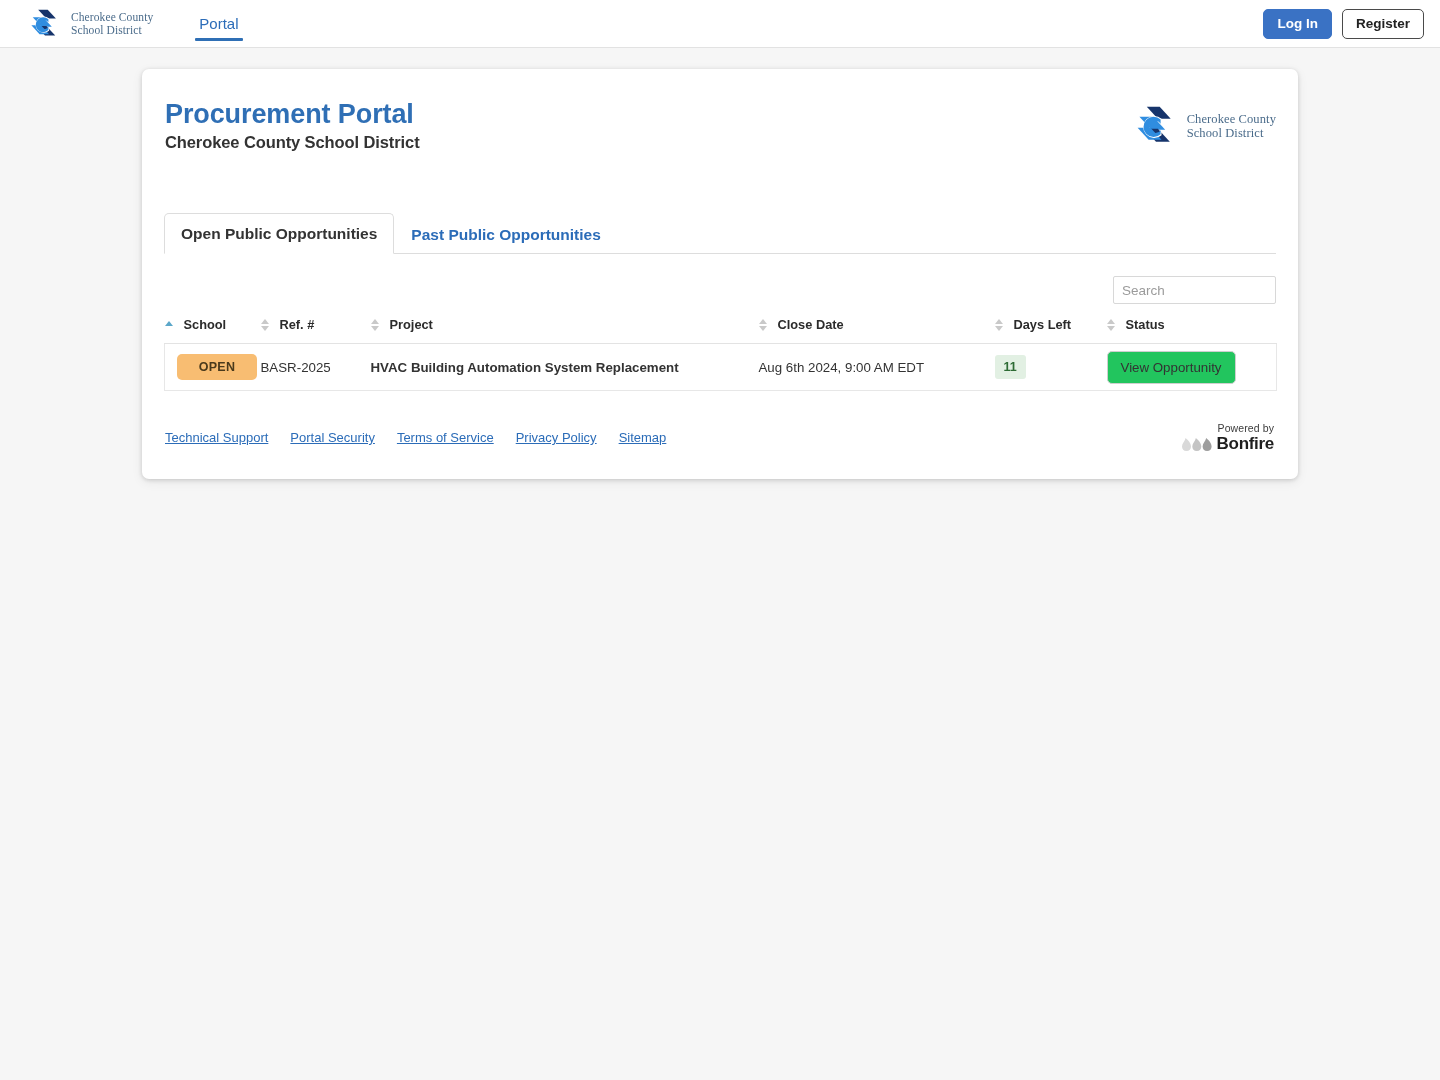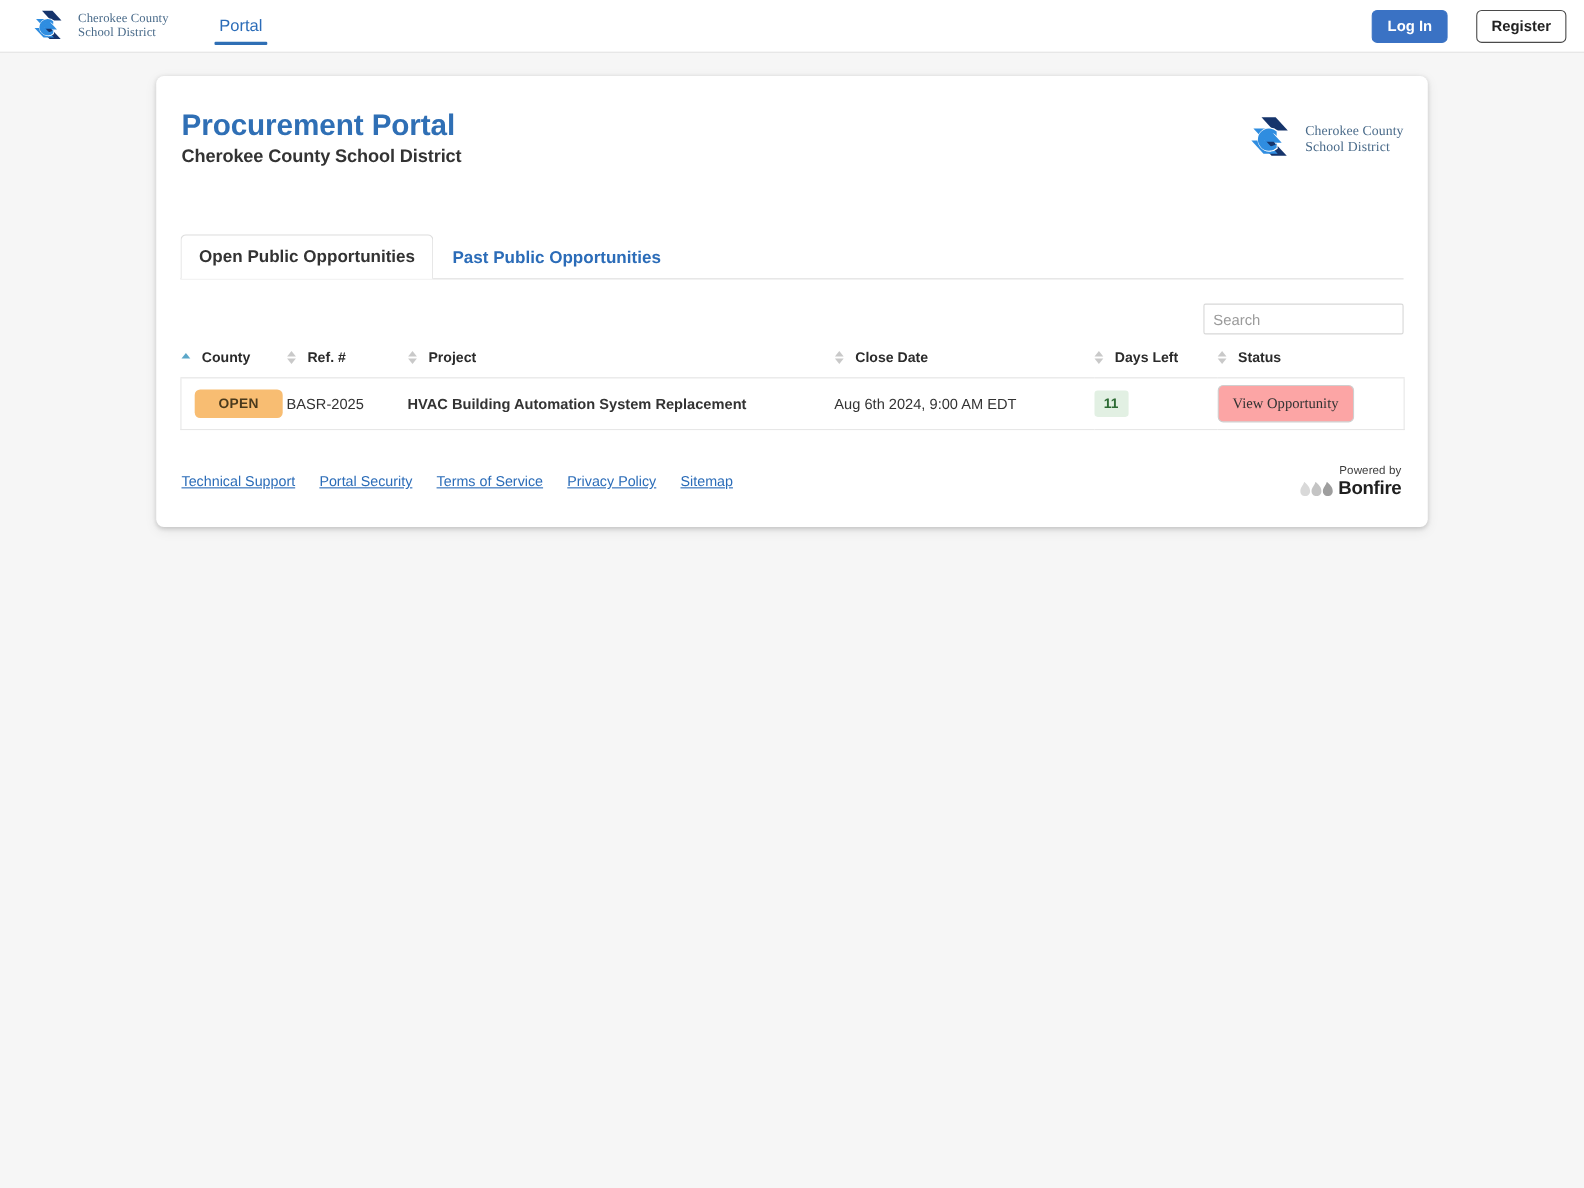--- a/index.html
+++ b/index.html
@@ -51,21 +51,21 @@
   }
   .nav-link.active::after {
     content: "";
     position: absolute;
     left: 0; right: 0; bottom: 7px;
     height: 3px;
     background: #2f6fb5;
     border-radius: 1px;
   }
 
-  .nav-right { margin-left: auto; display: flex; align-items: flex-end; gap: 26px; }
+  .nav-right { margin-left: auto; display: flex; align-items: flex-end; gap: 10px; }
   .btn {
     font-family: "Liberation Sans", sans-serif;
     font-size: 13.5px;
     border-radius: 5px;
     padding: 6px 13px;
     cursor: pointer;
     line-height: 16px;
     white-space: nowrap;
   }
   .btn-login {
@@ -142,21 +142,21 @@
   .tab.active {
     color: #333333;
     background: #ffffff;
     border-color: #dddddd;
     border-bottom: 1px solid #ffffff;
   }
 
   
   .search-row { display: flex; justify-content: flex-end; padding: 22px 0 9px 0; }
   .search-input {
-    width: 182px;
+    width: 163px;
     height: 28px;
     border: 1px solid #d8d8d8;
     border-radius: 2px;
     background: #ffffff;
     font-size: 13.5px;
     color: #0f172a;
     padding: 0 8px;
     font-family: "Liberation Sans", sans-serif;
     resize: horizontal;
     outline: none;
@@ -226,28 +226,28 @@
     background: #e2f0e3;
     color: #2d6b34;
     font-size: 12.5px;
     font-weight: 700;
     border-radius: 3px;
     padding: 5px 9px;
     min-width: 26px;
     text-align: center;
   }
   .btn-view {
-    background: #fca5a5;
+    background: #22c55e;
     border: 1px solid #cfcfcf;
     border-radius: 5px;
     font-size: 13.3px;
     color: #333333;
     padding: 8px 13px;
     cursor: pointer;
-    font-family: Liberation Serif, serif;
+    font-family: Liberation Sans, sans-serif;
     white-space: nowrap;
   }
 
   
   .card-footer {
     display: flex;
     align-items: center;
     padding: 31px 0 26px 1px;
   }
   .footer-links { display: flex; gap: 22px; }
@@ -347,21 +347,21 @@
         <col style="width:112px">
         <col style="width:170px">
     </colgroup>
     <thead>
       <tr>
         <th>
           <span class="hl">
             <span class="sorter active">
                 <i class="up"></i>
               </span>
-            <span>County</span>
+            <span>School</span>
           </span>
         </th>
         <th>
           <span class="hl">
             <span class="sorter">
                 <i class="up"></i>
                 <i class="dn"></i>
               </span>
             <span>Ref. #</span>
           </span>

